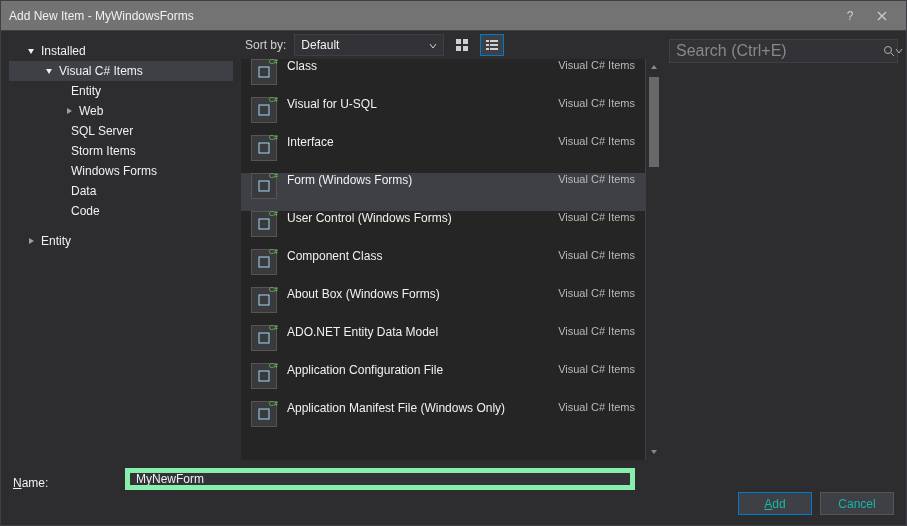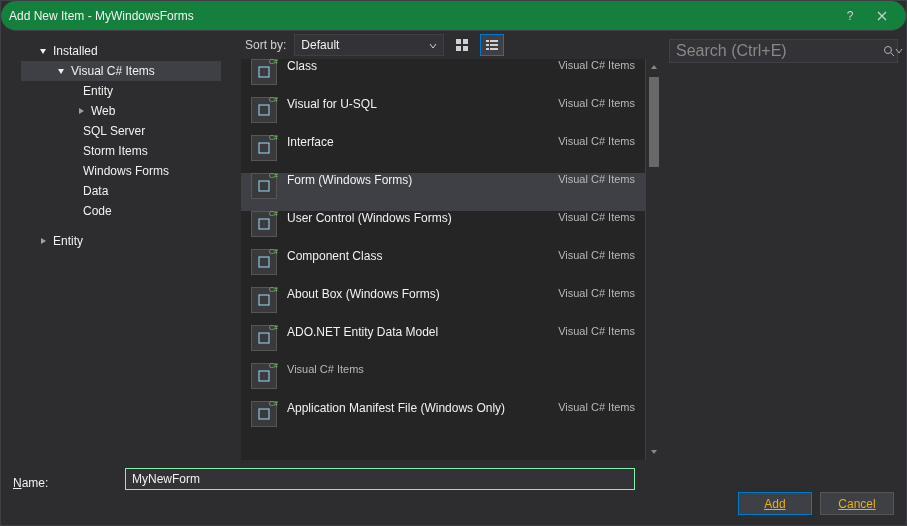--- a/index.html
+++ b/index.html
@@ -8,40 +8,39 @@
     font-size: 12px;
     background: #2d2d30;
     color: #f1f1f1;
     width: 907px;
     height: 526px;
     overflow: hidden;
     border: 1px solid #3f3f46;
   }
   .titlebar {
     height: 30px;
-    background: #15803d;
+    background: #737373;
     display: flex;
     align-items: center;
     padding: 0 8px;
     border-bottom: 1px solid #3f3f46;
-    border-radius: 15px;
   }
   .titlebar-title { flex: 1; font-size: 12px; color: #f1f1f1; }
   .titlebar-btn {
     width: 32px; height: 28px;
     display: flex; align-items: center; justify-content: center;
     color: #d0d0d0; cursor: pointer;
   }
   .main {
     display: flex;
     height: calc(100% - 30px - 65px);
   }
   .left-pane {
     width: 240px;
-    padding: 10px 20px;
+    padding: 10px 8px;
     overflow: auto;
   }
   .tree-row {
     display: flex; align-items: center;
     height: 20px; padding: 0 4px;
     cursor: pointer;
     white-space: nowrap;
   }
   .tree-row.selected { background: #3f3f46; }
   .tree-arrow {
@@ -149,39 +148,38 @@
   }
   .name-row {
     display: flex; align-items: flex-end; gap: 12px;
     height: 24px;
   }
   .name-label { width: 100px; color: #f1f1f1; text-decoration: underline; text-decoration-color: transparent; }
   .name-label .ul { text-decoration: underline; }
   .name-input {
     flex: 1; height: 22px;
     background: #333337;
-    border: 1px solid #86efac;
+    border: 5px solid #86efac;
     color: #f1f1f1;
     padding: 0 6px;
     font-size: 12px;
     outline: none;
     max-width: 510px;
   }
   .btn-row {
     display: flex; justify-content: flex-end; gap: 8px;
   }
   .btn {
     min-width: 74px; height: 23px;
     background: #3f3f46;
     border: 1px solid #555;
-    color: #eab308;
+    color: #14b8a6;
     display: flex; align-items: center; justify-content: center;
     cursor: pointer;
     padding: 0 10px;
-    text-decoration: underline;
   }
   .btn.default { border: 1px solid #007acc; }
   .ul { text-decoration: underline; }
 </style>
 </head>
 <body>
 
 <div class="titlebar">
   <div class="titlebar-title">Add New Item - MyWindowsForms</div>
   <div class="titlebar-btn">?</div>
@@ -366,20 +364,21 @@
             <div class="item-name">ADO.NET Entity Data Model</div>
             <div class="item-lang">Visual C# Items</div>
           </div>
           <div class="item-row">
             <div class="item-icon">
               <svg width="14" height="14" viewBox="0 0 14 14">
                 <rect x="2" y="2" width="10" height="10" fill="none" stroke="#9cdcfe"></rect>
               </svg>
               <span class="badge">C#</span>
             </div>
+            <div class="item-name">Application Configuration File</div>
             <div class="item-lang">Visual C# Items</div>
           </div>
           <div class="item-row">
             <div class="item-icon">
               <svg width="14" height="14" viewBox="0 0 14 14">
                 <rect x="2" y="2" width="10" height="10" fill="none" stroke="#9cdcfe"></rect>
               </svg>
               <span class="badge">C#</span>
             </div>
             <div class="item-name">Application Manifest File (Windows Only)</div>

